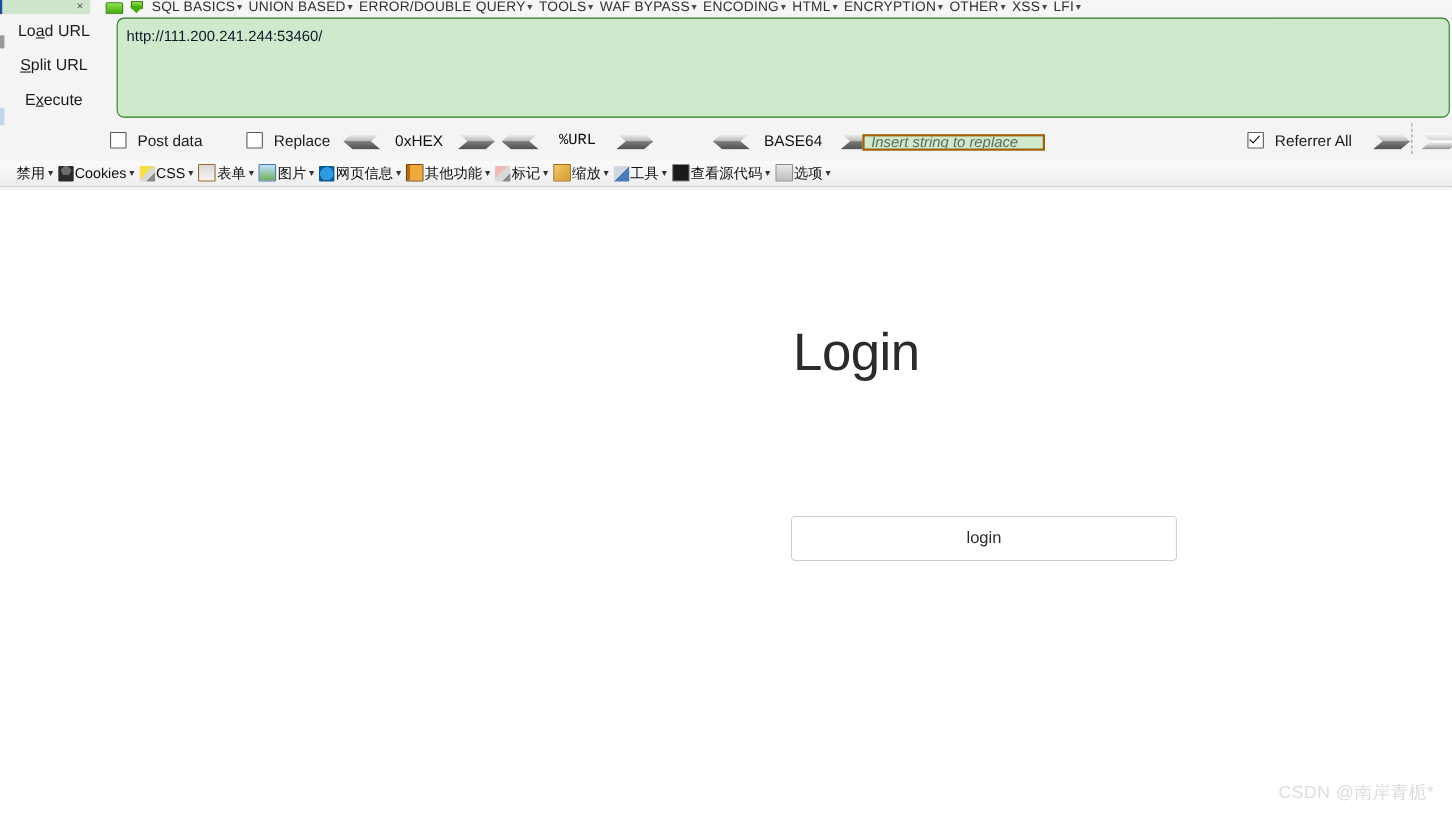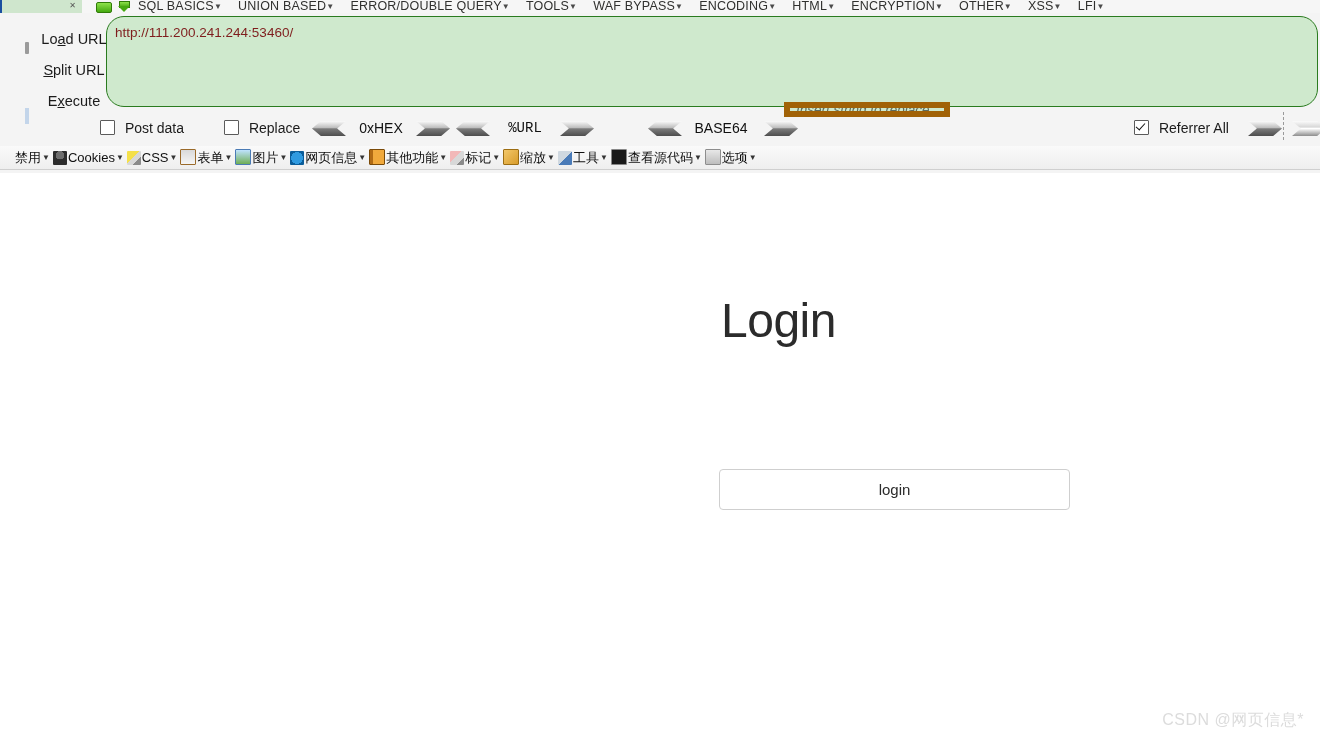--- a/index.html
+++ b/index.html
@@ -35,21 +35,21 @@
     height: 13px;
     background: #f6f6f6;
     white-space: nowrap;
     overflow: hidden;
   }
   .menu-strip .mi {
     display: inline-block;
     font-size: 12.5px;
     color: #30302e;
     line-height: 13px;
-    padding: 0 16px 0 0;
+    padding: 0 4px 0 0;
     vertical-align: top;
     letter-spacing: .2px;
   }
   .menu-strip .mi .car {
     font-size: 8px;
     color: #4a4a4a;
     vertical-align: 1px;
   }
   .menu-left-block {
     position: absolute;
@@ -92,24 +92,23 @@
     width: 0; height: 0;
     border-left: 6px solid transparent;
     border-right: 6px solid transparent;
     border-top: 6px solid #45a910;
     display: block;
   }
 
   
   .actions {
     position: absolute;
-    left: 0; top: 24px;
+    left: 0; top: 14px;
     width: 98px;
     height: 94px;
-    margin-left: 25px;
   }
   .actions .abtn {
     display: block;
     width: 98px;
     height: 31px;
     line-height: 31px;
     text-align: center;
     font-size: 14.5px;
     color: #1b1b1b;
     background: transparent;
@@ -134,25 +133,25 @@
   }
 
   
   .url-area {
     position: absolute;
     left: 106px; top: 16px;
     width: 1212px;
     height: 91px;
     background: #cfe9cd;
     border: 1px solid #2a7b1f;
-    border-radius: 18px;
+    border-radius: 7px;
     box-sizing: border-box;
     font-family: "Liberation Sans", sans-serif;
     font-size: 13.5px;
-    color: #7f1d1d;
+    color: #0f172a;
     padding: 7px 8px;
     resize: none;
     outline: none;
     line-height: 17px;
     overflow: hidden;
   }
 
   
   .opt-row {
     position: absolute;
@@ -220,24 +219,24 @@
   .arr.right {
     background: linear-gradient(#fbfbfb 0%, #bdbdbd 45%, #7b7b7b 52%, #4e4e4e 100%);
     clip-path: polygon(0% 0%, 74% 0%, 100% 50%, 74% 100%, 0% 100%, 26% 50%);
   }
   .arr.right.hollow {
     background: linear-gradient(#fbfbfb 0%, #d8d8d8 40%, #ffffff 50%, #8d8d8d 100%);
   }
 
   .rep-input {
     position: absolute;
-    top: 102px;
+    top: 122px;
     height: 15px;
     background: #cfe9cd;
-    border: 6px solid #a16207;
+    border: 2px solid #a16207;
     box-sizing: border-box;
     font-family: "Liberation Sans", sans-serif;
     font-size: 13.5px;
     font-style: italic;
     color: #5e6b5e;
     padding: 0 6px;
     outline: none;
   }
   .rep-input::placeholder {
     color: #5e6b5e;
@@ -450,14 +449,14 @@
     <h1 class="login-title">Login</h1>
 
     <div class="gap-a"></div>
 
     <div class="gap-b"></div>
 
     <button class="btn">login</button>
     <div class="gap-c"></div>
   </div>
 
-  <div class="watermark">CSDN @网页信息*</div>
+  <div class="watermark">CSDN @南岸青栀*</div>
 </div>
 
 </body></html>

